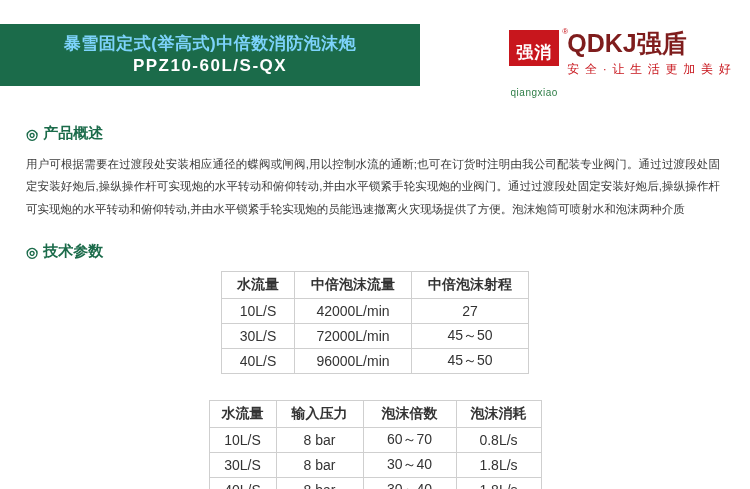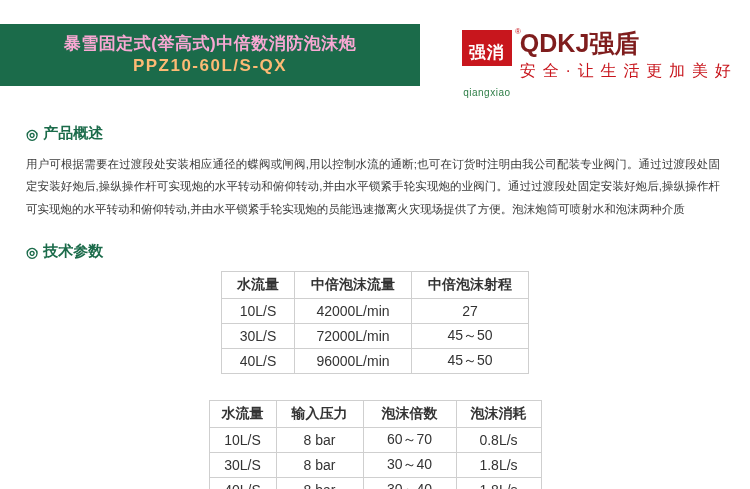--- a/index.html
+++ b/index.html
@@ -33,29 +33,29 @@
     top: 24px;
     width: 420px;
     height: 62px;
     background: #1b6b4a;
     display: flex;
     flex-direction: column;
     align-items: center;
     justify-content: center;
   }
   .header-bar .title-line1 {
-    color: #f9a8d4;
+    color: #7dd3fc;
     font-size: 17px;
     font-weight: bold;
     letter-spacing: 0.5px;
     line-height: 1.25;
     white-space: nowrap;
   }
   .header-bar .title-line2 {
-    color: #fdba74;
+    color: #ffffff;
     font-size: 17px;
     font-weight: bold;
     letter-spacing: 1.5px;
     line-height: 1.3;
     white-space: nowrap;
   }
 
   .brand {
     position: absolute;
     right: 18px;
@@ -101,21 +101,21 @@
   .brand-word {
     color: #7f1d1d;
     font-size: 25px;
     font-weight: bold;
     letter-spacing: 0px;
     line-height: 1.05;
     white-space: nowrap;
   }
   .brand-slogan {
     color: #c8161d;
-    font-size: 16px;
+    font-size: 12px;
     letter-spacing: 1.2px;
     margin-top: 5px;
     white-space: nowrap;
   }
 
   
   .section-head {
     display: flex;
     align-items: center;
     gap: 5px;

